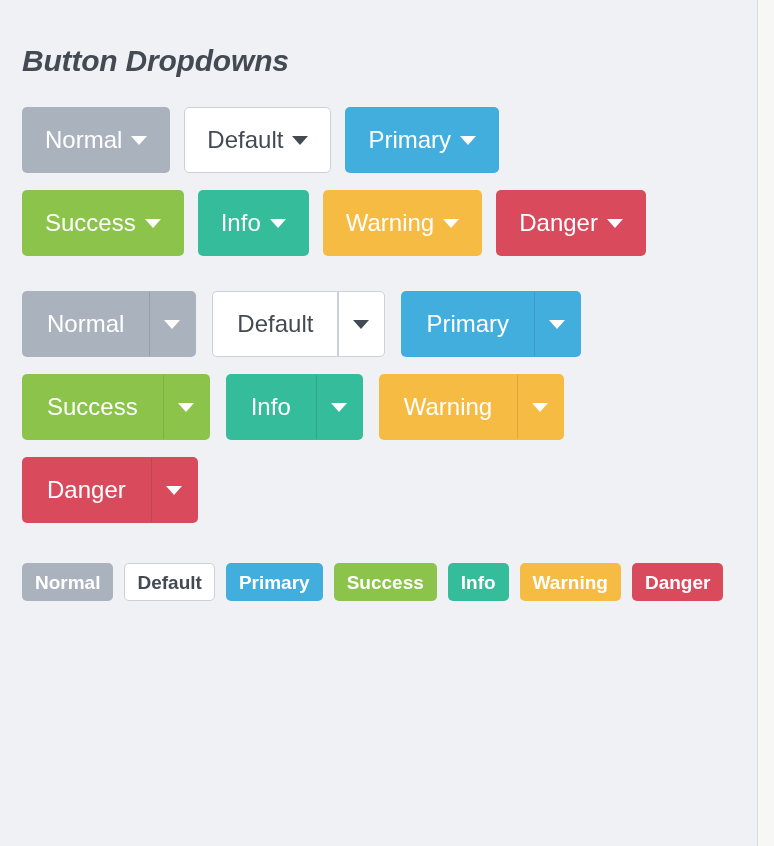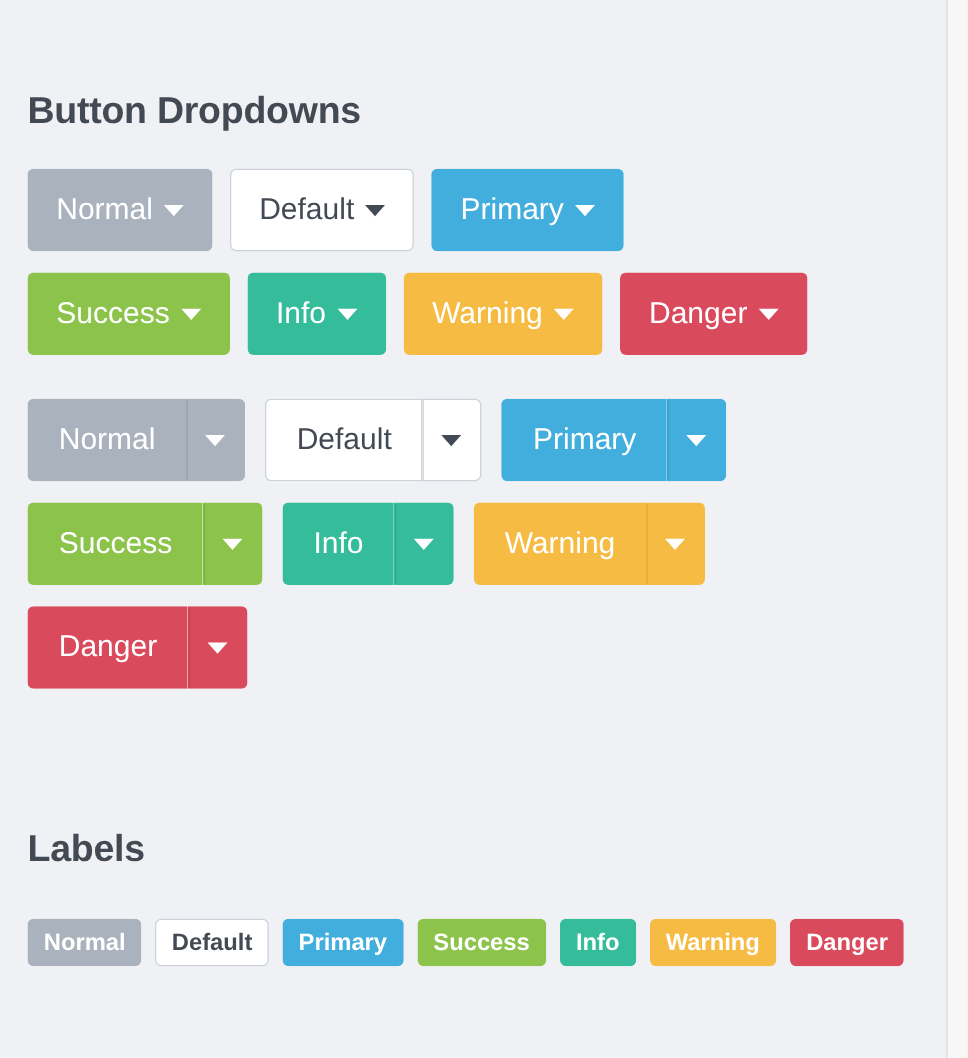--- a/index.html
+++ b/index.html
@@ -25,21 +25,21 @@
     padding: 0 22px;
   }
   h2.section-title {
     margin: 0;
     color: #434a54;
     font-weight: bold;
     font-size: 30px;
     line-height: 1;
     letter-spacing: -0.2px;
   }
-  #dropdowns-title { padding-top: 74px; }
+  #dropdowns-title { padding-top: 46px; font-style: italic; }
   #labels-title { padding-top: 0; }
 
   .btn-rows { margin-top: 0; }
   .btn-row {
     display: flex;
     flex-wrap: wrap;
     align-items: flex-start;
   }
 
   
@@ -261,21 +261,20 @@
           <button class="btn-main" style="background: rgb(218, 74, 93); color: rgb(255, 255, 255);">
             <span>Danger</span>
           </button>
           <button class="btn-toggle" style="background: rgb(218, 74, 93); color: rgb(255, 255, 255);">
             <span class="caret" style="border-top-color: rgb(255, 255, 255);"></span>
           </button>
         </div>
       </div>
   </div>
 
-  <h2 class="section-title" id="labels-title" style="margin-top:114px;">Labels</h2>
 
   <div class="labels-wrap" id="labels-wrap" style="margin-top:40px;">
       <span class="label-tag" style="background: rgb(170, 178, 189); color: rgb(255, 255, 255);">Normal</span>
       <span class="label-tag is-default">Default</span>
       <span class="label-tag" style="background: rgb(66, 174, 222); color: rgb(255, 255, 255);">Primary</span>
       <span class="label-tag" style="background: rgb(140, 195, 75); color: rgb(255, 255, 255);">Success</span>
       <span class="label-tag" style="background: rgb(53, 188, 155); color: rgb(255, 255, 255);">Info</span>
       <span class="label-tag" style="background: rgb(245, 187, 67); color: rgb(255, 255, 255);">Warning</span>
       <span class="label-tag" style="background: rgb(218, 74, 93); color: rgb(255, 255, 255);">Danger</span>
     </div>

